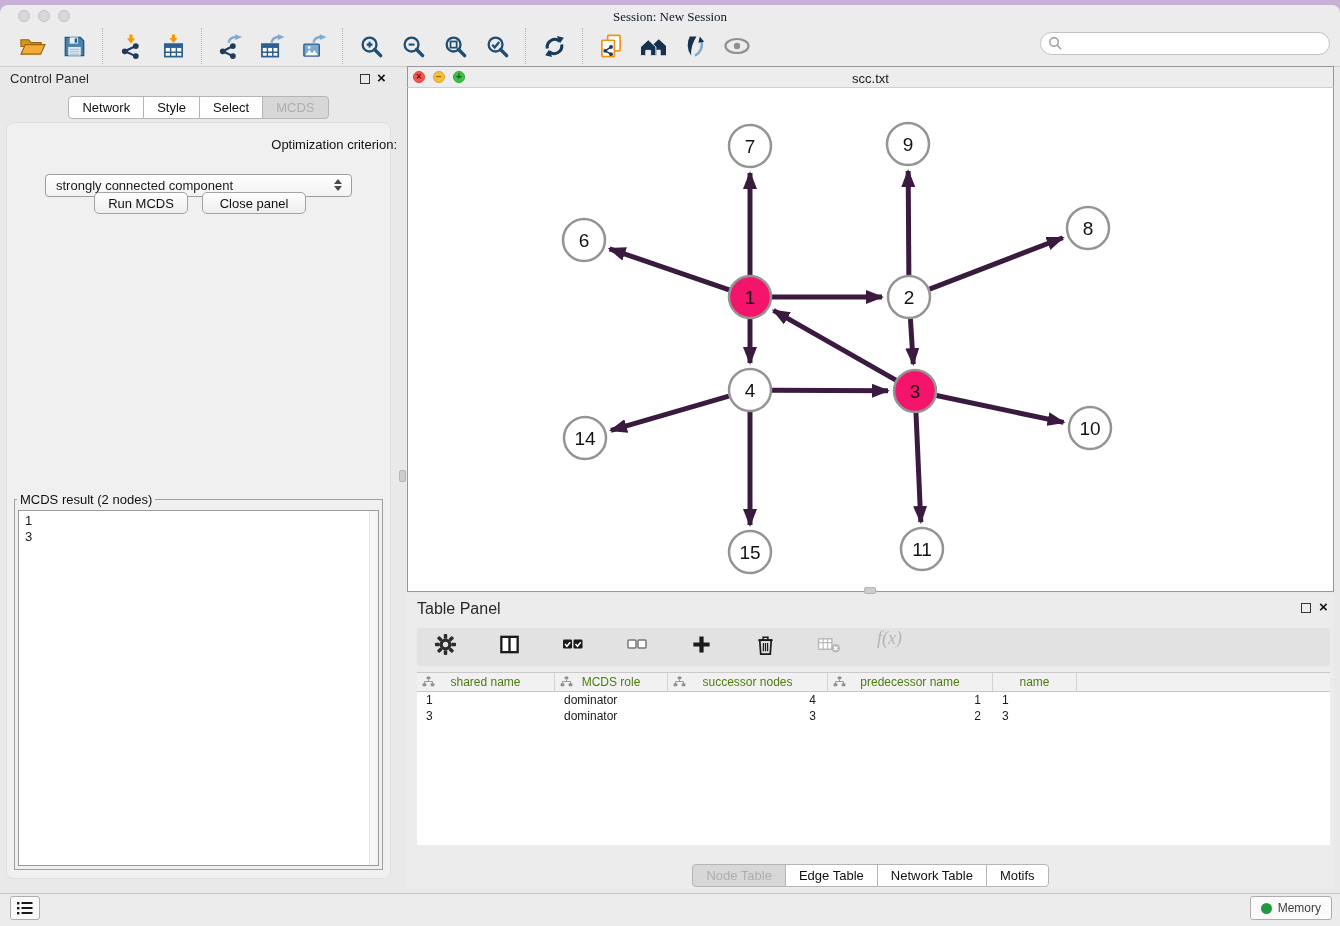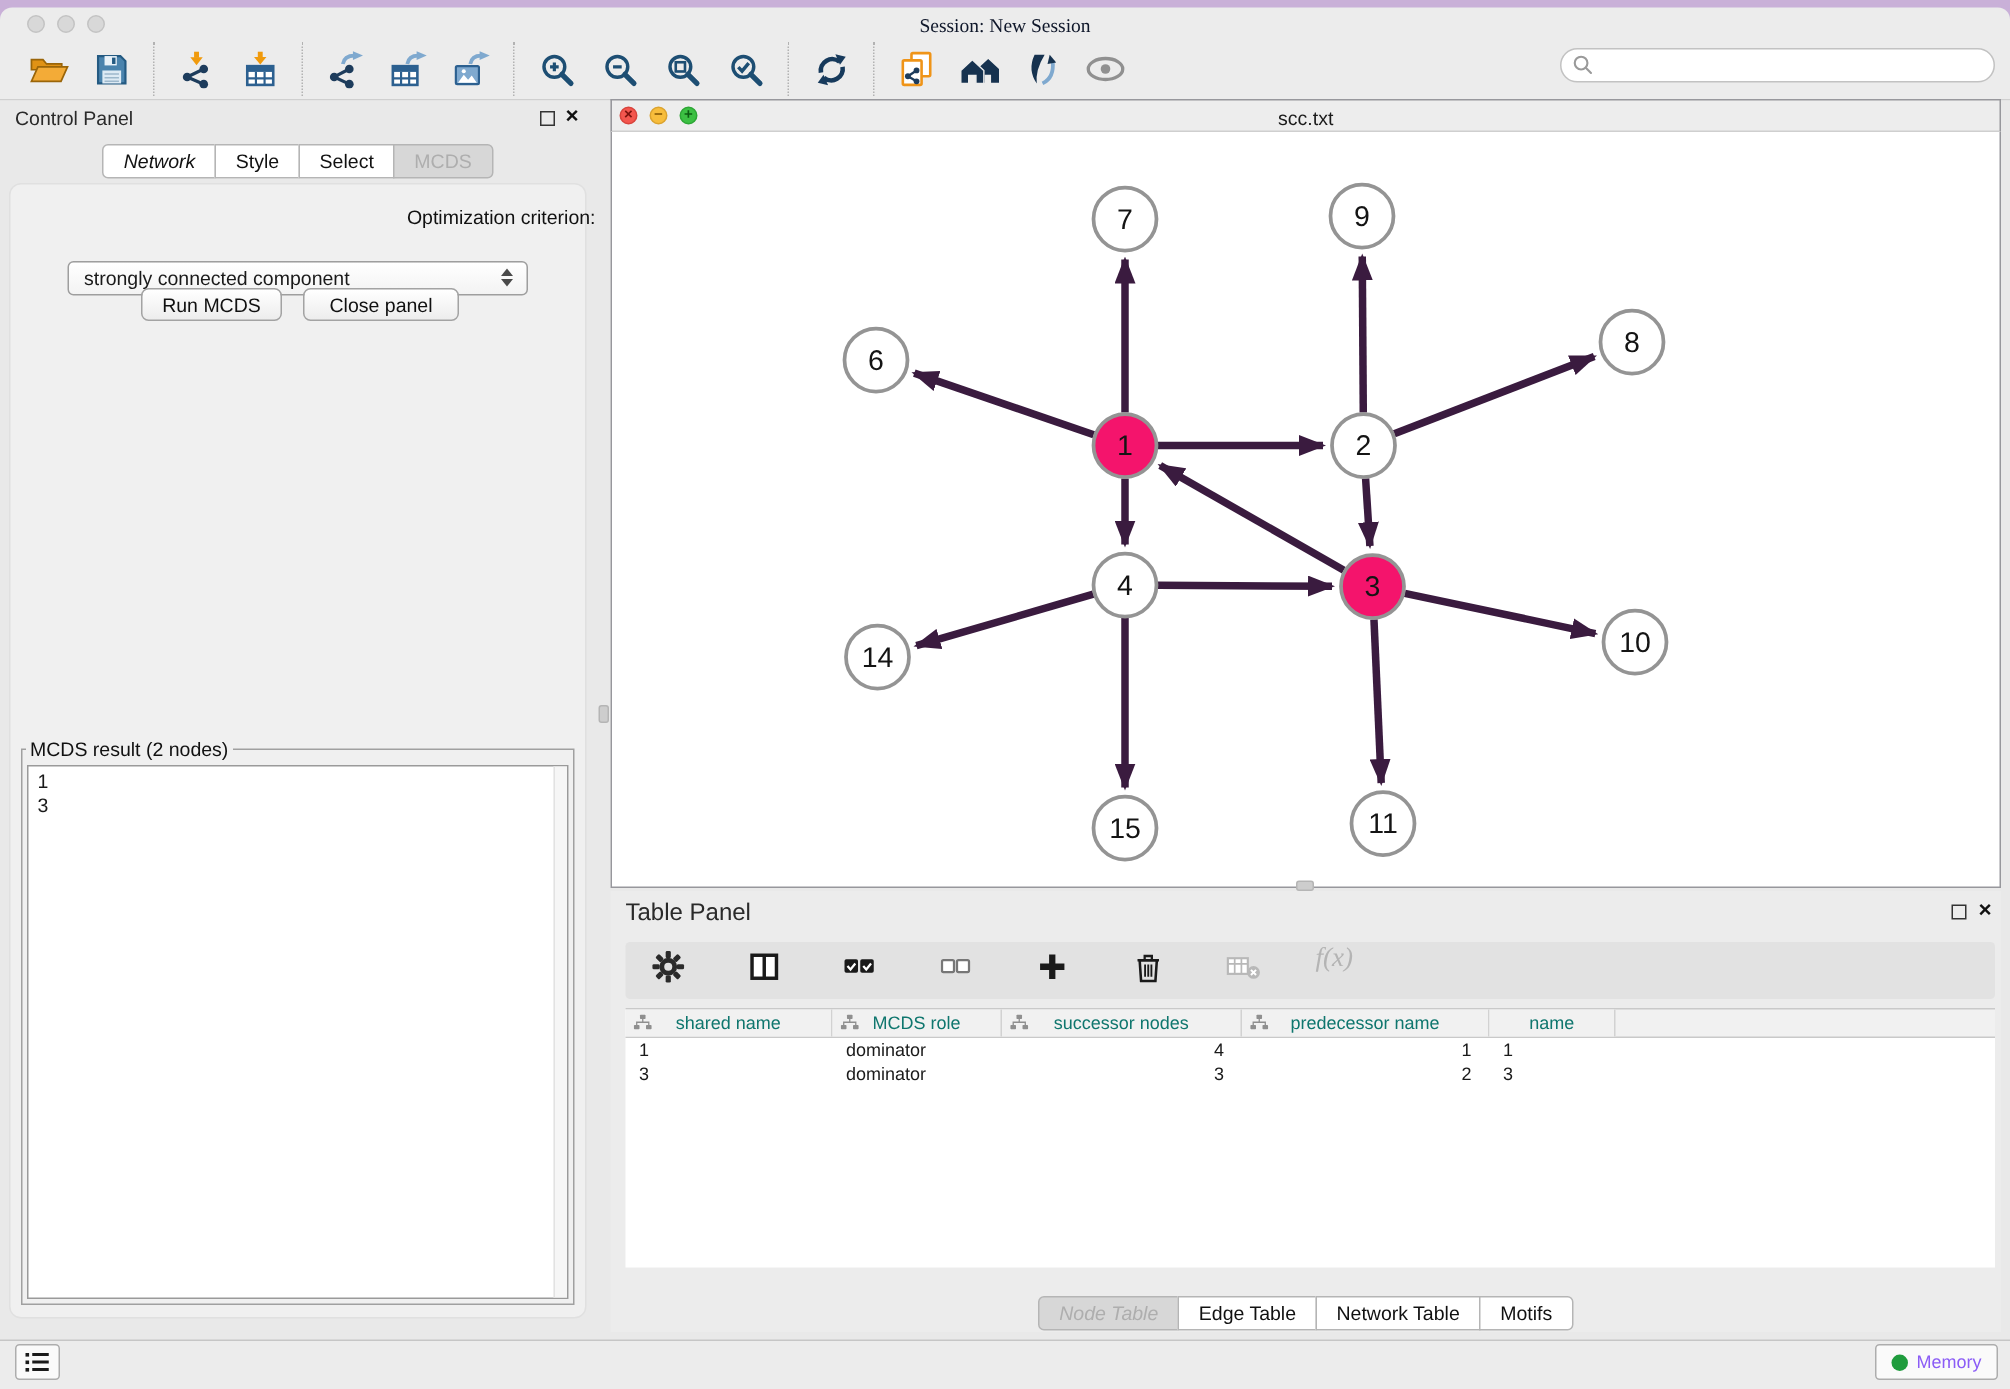--- a/index.html
+++ b/index.html
@@ -32,21 +32,21 @@
   #workspace { top:67px; left:0; right:0; bottom:33px; background:#e9e9e9; }
 
   
   #cp-title { top:71px; left:10px; font-size:13px; color:#2a2a2a; }
   .panel-float { width:10px; height:10px; border:1.5px solid #333; background:transparent; }
   .panel-close { font-size:15px; font-weight:bold; color:#111; line-height:11px; }
   #cp-float { top:74px; left:360px; }
   #cp-close { top:72px; left:377px; }
   #control-tabs { top:96px; left:0; width:397px; display:flex; justify-content:center; }
   .tab { border:1px solid #b5b5b5; background:#fff; color:#111; font-size:13px; padding:3px 13px; margin-left:-1px; white-space:nowrap; }
-  .tab:first-child { border-radius:4px 0 0 4px; margin-left:0;font-style:italic; }
+  .tab:first-child { border-radius:4px 0 0 4px; margin-left:0; }
   .tab:last-child { border-radius:0 4px 4px 0; }
   .tab.active { background:#d7d7d7; color:#aeaeae; }
   #cp-inner { top:122px; left:6px; width:385px; height:757px; background:#f0f0f0; border:1px solid #e0e0e0; border-radius:8px; }
   #criterion-label { top:137px; left:0; width:397px; text-align:right; font-size:13px; color:#111; }
   #criterion-select { top:174px; left:45px; width:307px; height:23px; background:linear-gradient(#ffffff,#f3f3f3); border:1px solid #9e9e9e; border-radius:4px; display:flex; align-items:center; padding:0 10px; font-size:13px; }
   #criterion-select .stepper { position:absolute; right:9px; top:4px; display:flex; flex-direction:column; gap:2px; }
   .tri-up { width:0; height:0; border-left:4px solid transparent; border-right:4px solid transparent; border-bottom:5px solid #4a4a4a; }
   .tri-down { width:0; height:0; border-left:4px solid transparent; border-right:4px solid transparent; border-top:5px solid #4a4a4a; }
   .btn { background:linear-gradient(#ffffff,#ededed); border:1px solid #a3a3a3; border-radius:5px; font-size:13px; color:#111; display:flex; align-items:center; justify-content:center; }
   #run-btn { top:192px; left:94px; width:94px; height:22px; }
@@ -71,32 +71,32 @@
 
   
   #table-panel { top:594px; left:407px; width:927px; height:294px; background:#ececec; }
   #tp-title { top:600px; left:417px; font-size:16px; color:#2a2a2a; }
   #tp-float { top:603px; left:1301px; }
   #tp-close { top:601px; left:1319px; }
   #table-toolbar { top:628px; left:417px; width:913px; height:38px; background:#e2e2e2; border-radius:3px; display:flex; align-items:flex-start; gap:32px; padding-left:12px; }
   .fx { font-family:"Liberation Serif", serif; font-style:italic; font-size:18px; color:#b4b4b4; }
   #table-area { top:672px; left:417px; width:913px; height:173px; background:#fff; }
   #table-header-row { display:flex; border-top:1px solid #c9c9c9; border-bottom:1px solid #c9c9c9; background:#f1f1f1; height:20px; }
-  .th { position:relative; display:flex; align-items:center; justify-content:center; background:#f1f1f1; border-right:1px solid #d2d2d2; font-size:12px; color:#0f766e; height:18px; }
+  .th { position:relative; display:flex; align-items:center; justify-content:center; background:#f1f1f1; border-right:1px solid #d2d2d2; font-size:12px; color:#4d7c0f; height:18px; }
   .th-icon { position:absolute; left:5px; top:3px; }
   .tr { display:flex; height:16px; }
   .td { font-size:12px; line-height:16px; overflow:hidden; white-space:nowrap; }
   .td.left { text-align:left; padding-left:9px; }
   .td.right { text-align:right; padding-right:12px; }
   #table-tabs { top:864px; left:407px; width:927px; display:flex; justify-content:center; }
 
   
   #status-bar { bottom:0; left:0; right:0; height:33px; background:#ececec; border-top:1px solid #c6c6c6; }
   #status-list-btn { bottom:6px; left:10px; width:30px; height:24px; background:#fafafa; border:1px solid #adadad; border-radius:3px; display:flex; align-items:center; justify-content:center; }
-  #memory-btn { bottom:6px; right:8px; height:24px; padding:0 10px; background:#fafafa; border:1px solid #adadad; border-radius:3px; display:flex; align-items:center; gap:6px; font-size:12px; color:#8b5cf6; }
+  #memory-btn { bottom:6px; right:8px; height:24px; padding:0 10px; background:#fafafa; border:1px solid #adadad; border-radius:3px; display:flex; align-items:center; gap:6px; font-size:12px; color:#404040; }
   #memory-dot { width:11px; height:11px; border-radius:50%; background:#1f9c3d; }
 </style>
 </head>
 <body>
 
 <div class="abs" id="app-bg"></div>
 
 <div class="abs lights">
   <span class="light"></span>
   <span class="light"></span>

